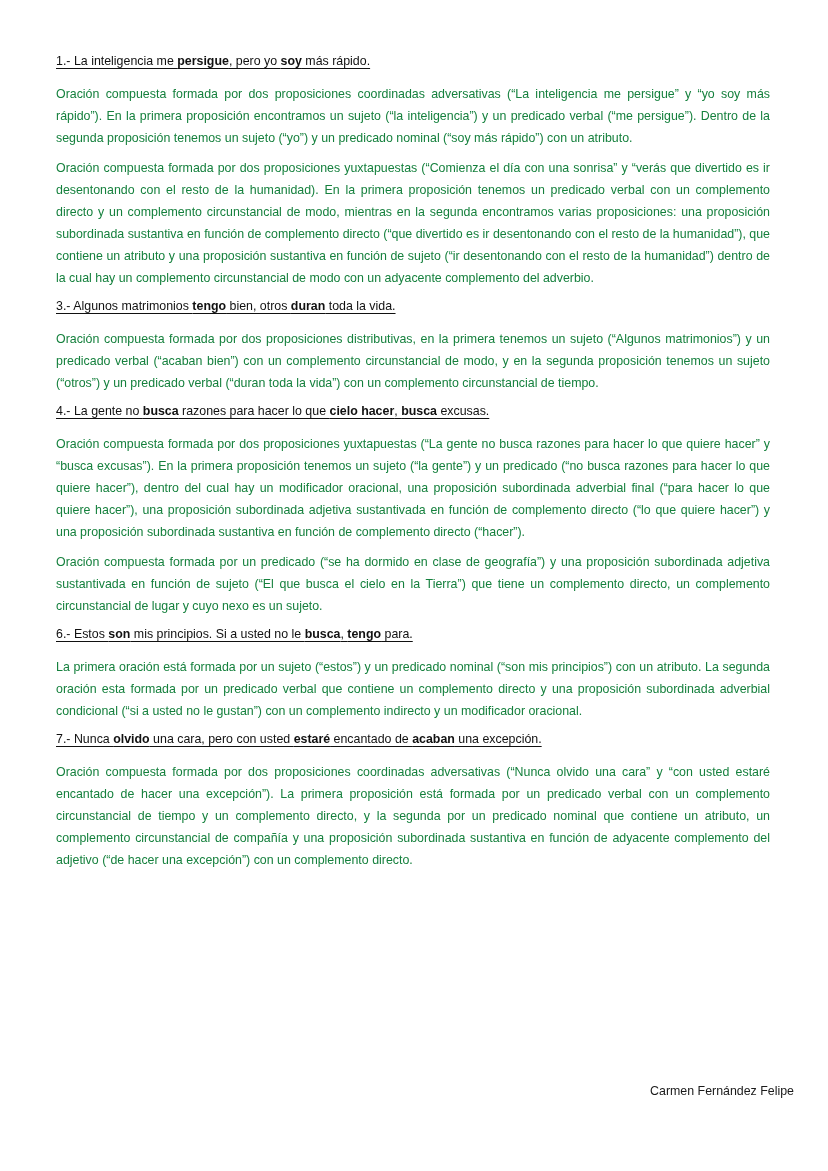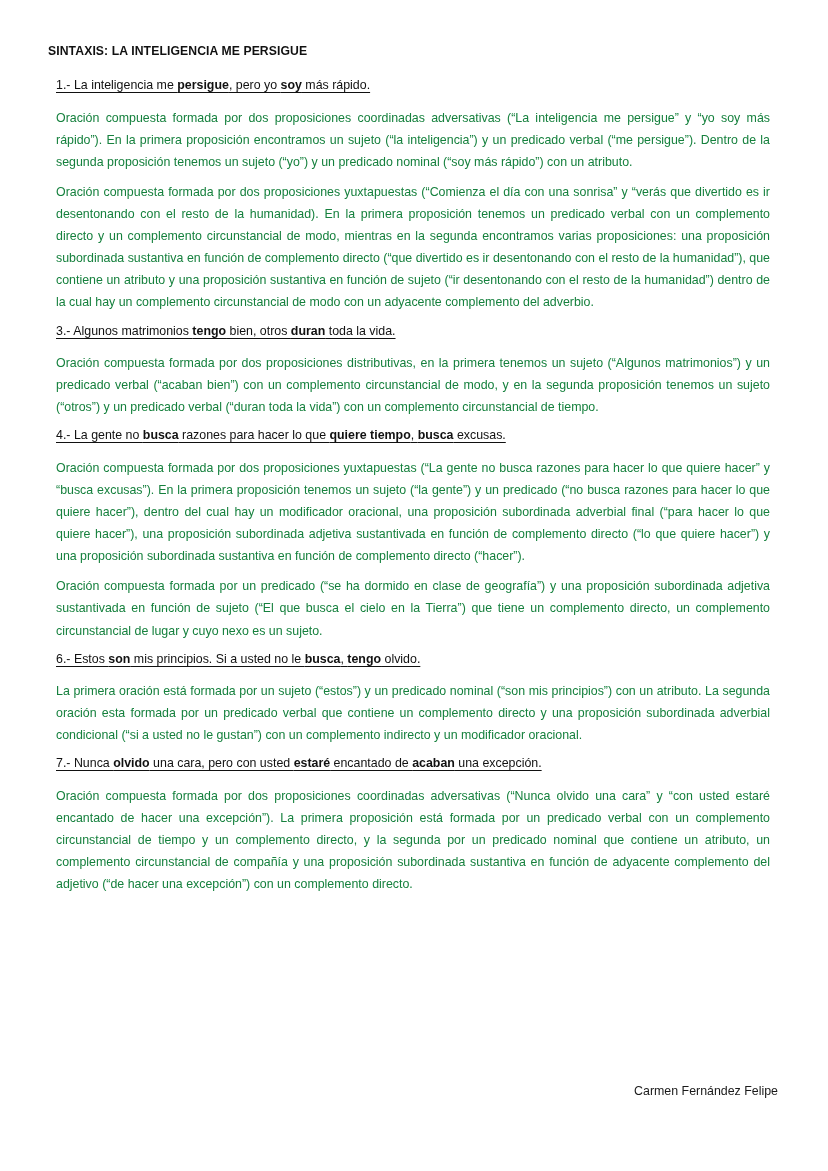--- a/index.html
+++ b/index.html
@@ -51,56 +51,55 @@
     text-align: justify;
     text-justify: inter-word;
     margin: 0 0 16px 0;
     color: #15803d;
   }
   .entry-body:last-child {
     margin-bottom: 0;
   }
   .signature {
     position: absolute;
-    right: 50px;
+    right: 34px;
     top: 1083px;
     font-size: 12.4px;
     line-height: 1.4;
     color: #1a1a1a;
     text-align: right;
   }
 </style>
 </head>
 <body>
 
 <div class="page">
 
-  <h1 class="doc-title">SINTAXIS: LA INTELIGENCIA ME PERSIGUE</h1>
 
   <div id="entries-container">
       <div class="entry">
         <p class="entry-heading"><span>1.- La inteligencia me </span><b>persigue</b><span>, pero yo </span><b>soy</b><span> más rápido.</span></p>
         <p class="entry-body">Oración compuesta formada por dos proposiciones coordinadas adversativas (“La inteligencia me persigue” y “yo soy más rápido”). En la primera proposición encontramos un sujeto (“la inteligencia”) y un predicado verbal (“me persigue”). Dentro de la segunda proposición tenemos un sujeto (“yo”) y un predicado nominal (“soy más rápido”) con un atributo.</p>
       </div>
       <div class="entry">
         <p class="entry-body">Oración compuesta formada por dos proposiciones yuxtapuestas (“Comienza el día con una sonrisa” y “verás que divertido es ir desentonando con el resto de la humanidad). En la primera proposición tenemos un predicado verbal con un complemento directo y un complemento circunstancial de modo, mientras en la segunda encontramos varias proposiciones: una proposición subordinada sustantiva en función de complemento directo (“que divertido es ir desentonando con el resto de la humanidad”), que contiene un atributo y una proposición sustantiva en función de sujeto (“ir desentonando con el resto de la humanidad”) dentro de la cual hay un complemento circunstancial de modo con un adyacente complemento del adverbio.</p>
       </div>
       <div class="entry">
         <p class="entry-heading"><span>3.- Algunos matrimonios </span><b>tengo</b><span> bien, otros </span><b>duran</b><span> toda la vida.</span></p>
         <p class="entry-body">Oración compuesta formada por dos proposiciones distributivas, en la primera tenemos un sujeto (“Algunos matrimonios”) y un predicado verbal (“acaban bien”) con un complemento circunstancial de modo, y en la segunda proposición tenemos un sujeto (“otros”) y un predicado verbal (“duran toda la vida”) con un complemento circunstancial de tiempo.</p>
       </div>
       <div class="entry">
-        <p class="entry-heading"><span>4.- La gente no </span><b>busca</b><span> razones para hacer lo que </span><b>quiere tiempo</b><span>, </span><b>busca</b><span> excusas.</span></p>
+        <p class="entry-heading"><span>4.- La gente no </span><b>busca</b><span> razones para hacer lo que </span><b>cielo hacer</b><span>, </span><b>busca</b><span> excusas.</span></p>
         <p class="entry-body">Oración compuesta formada por dos proposiciones yuxtapuestas (“La gente no busca razones para hacer lo que quiere hacer” y “busca excusas”). En la primera proposición tenemos un sujeto (“la gente”) y un predicado (“no busca razones para hacer lo que quiere hacer”), dentro del cual hay un modificador oracional, una proposición subordinada adverbial final (“para hacer lo que quiere hacer”), una proposición subordinada adjetiva sustantivada en función de complemento directo (“lo que quiere hacer”) y una proposición subordinada sustantiva en función de complemento directo (“hacer”).</p>
       </div>
       <div class="entry">
         <p class="entry-body">Oración compuesta formada por un predicado (“se ha dormido en clase de geografía”) y una proposición subordinada adjetiva sustantivada en función de sujeto (“El que busca el cielo en la Tierra”) que tiene un complemento directo, un complemento circunstancial de lugar y cuyo nexo es un sujeto.</p>
       </div>
       <div class="entry">
-        <p class="entry-heading"><span>6.- Estos </span><b>son</b><span> mis principios. Si a usted no le </span><b>busca</b><span>, </span><b>tengo</b><span> olvido.</span></p>
+        <p class="entry-heading"><span>6.- Estos </span><b>son</b><span> mis principios. Si a usted no le </span><b>busca</b><span>, </span><b>tengo</b><span> para.</span></p>
         <p class="entry-body">La primera oración está formada por un sujeto (“estos”) y un predicado nominal (“son mis principios”) con un atributo. La segunda oración esta formada por un predicado verbal que contiene un complemento directo y una proposición subordinada adverbial condicional (“si a usted no le gustan”) con un complemento indirecto y un modificador oracional.</p>
       </div>
       <div class="entry">
         <p class="entry-heading"><span>7.- Nunca </span><b>olvido</b><span> una cara, pero con usted </span><b>estaré</b><span> encantado de </span><b>acaban</b><span> una excepción.</span></p>
         <p class="entry-body">Oración compuesta formada por dos proposiciones coordinadas adversativas (“Nunca olvido una cara” y “con usted estaré encantado de hacer una excepción”). La primera proposición está formada por un predicado verbal con un complemento circunstancial de tiempo y un complemento directo, y la segunda por un predicado nominal que contiene  un atributo, un complemento circunstancial de compañía y una proposición subordinada sustantiva en función de adyacente complemento del adjetivo (“de hacer una excepción”) con un complemento directo.</p>
       </div>
     </div>
 
   <div class="signature">Carmen Fernández Felipe</div>
 

